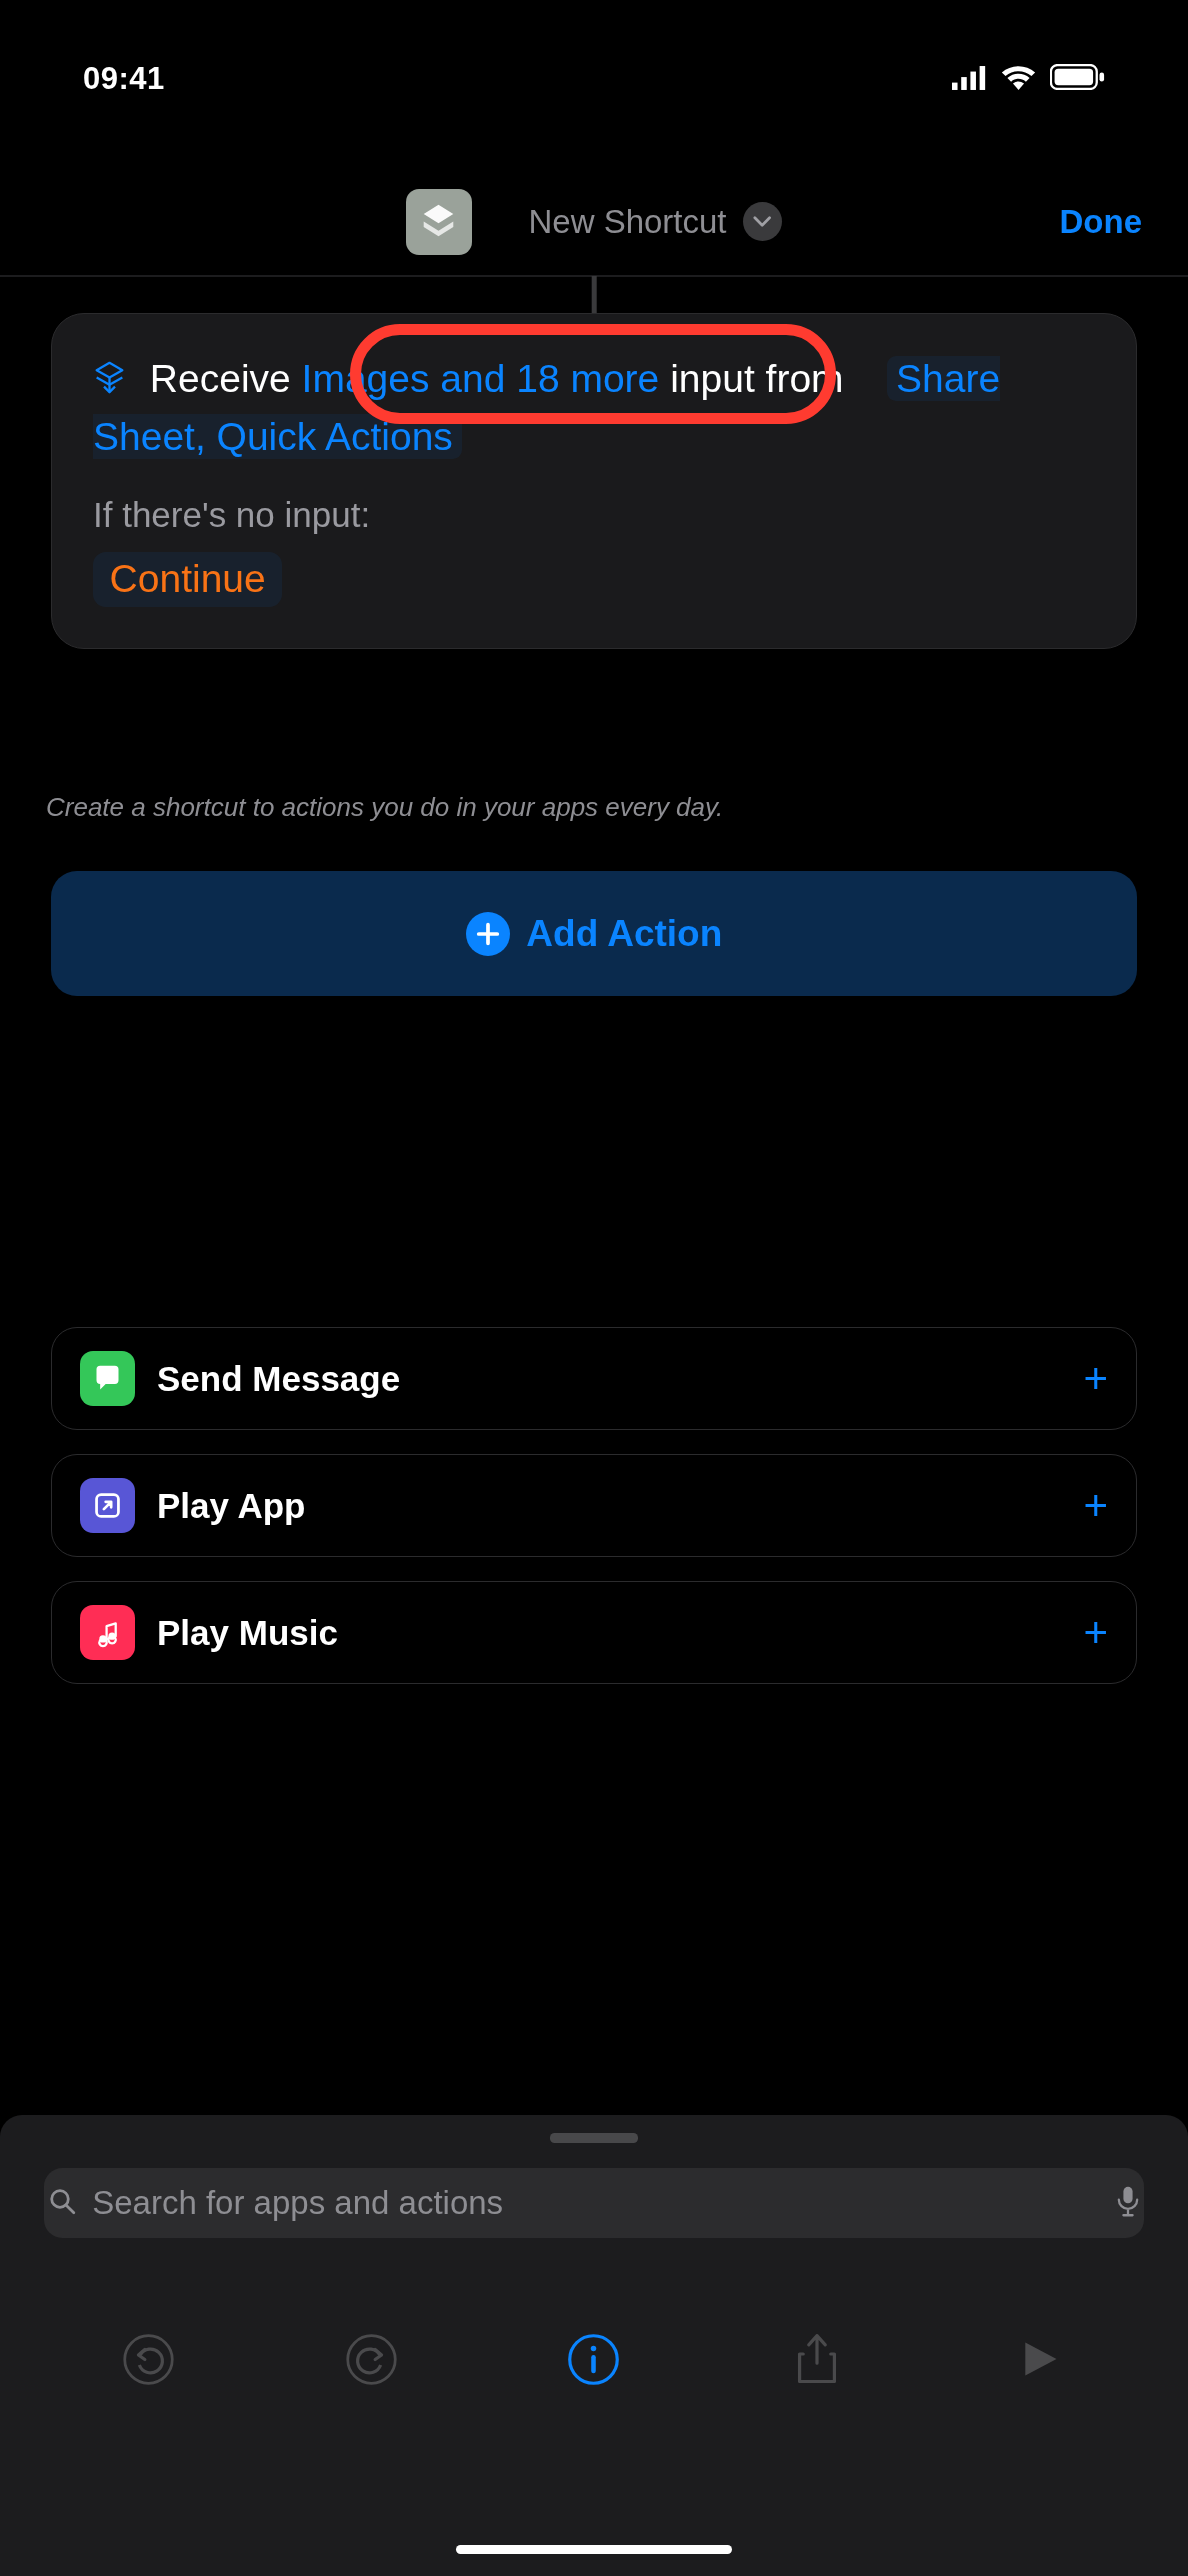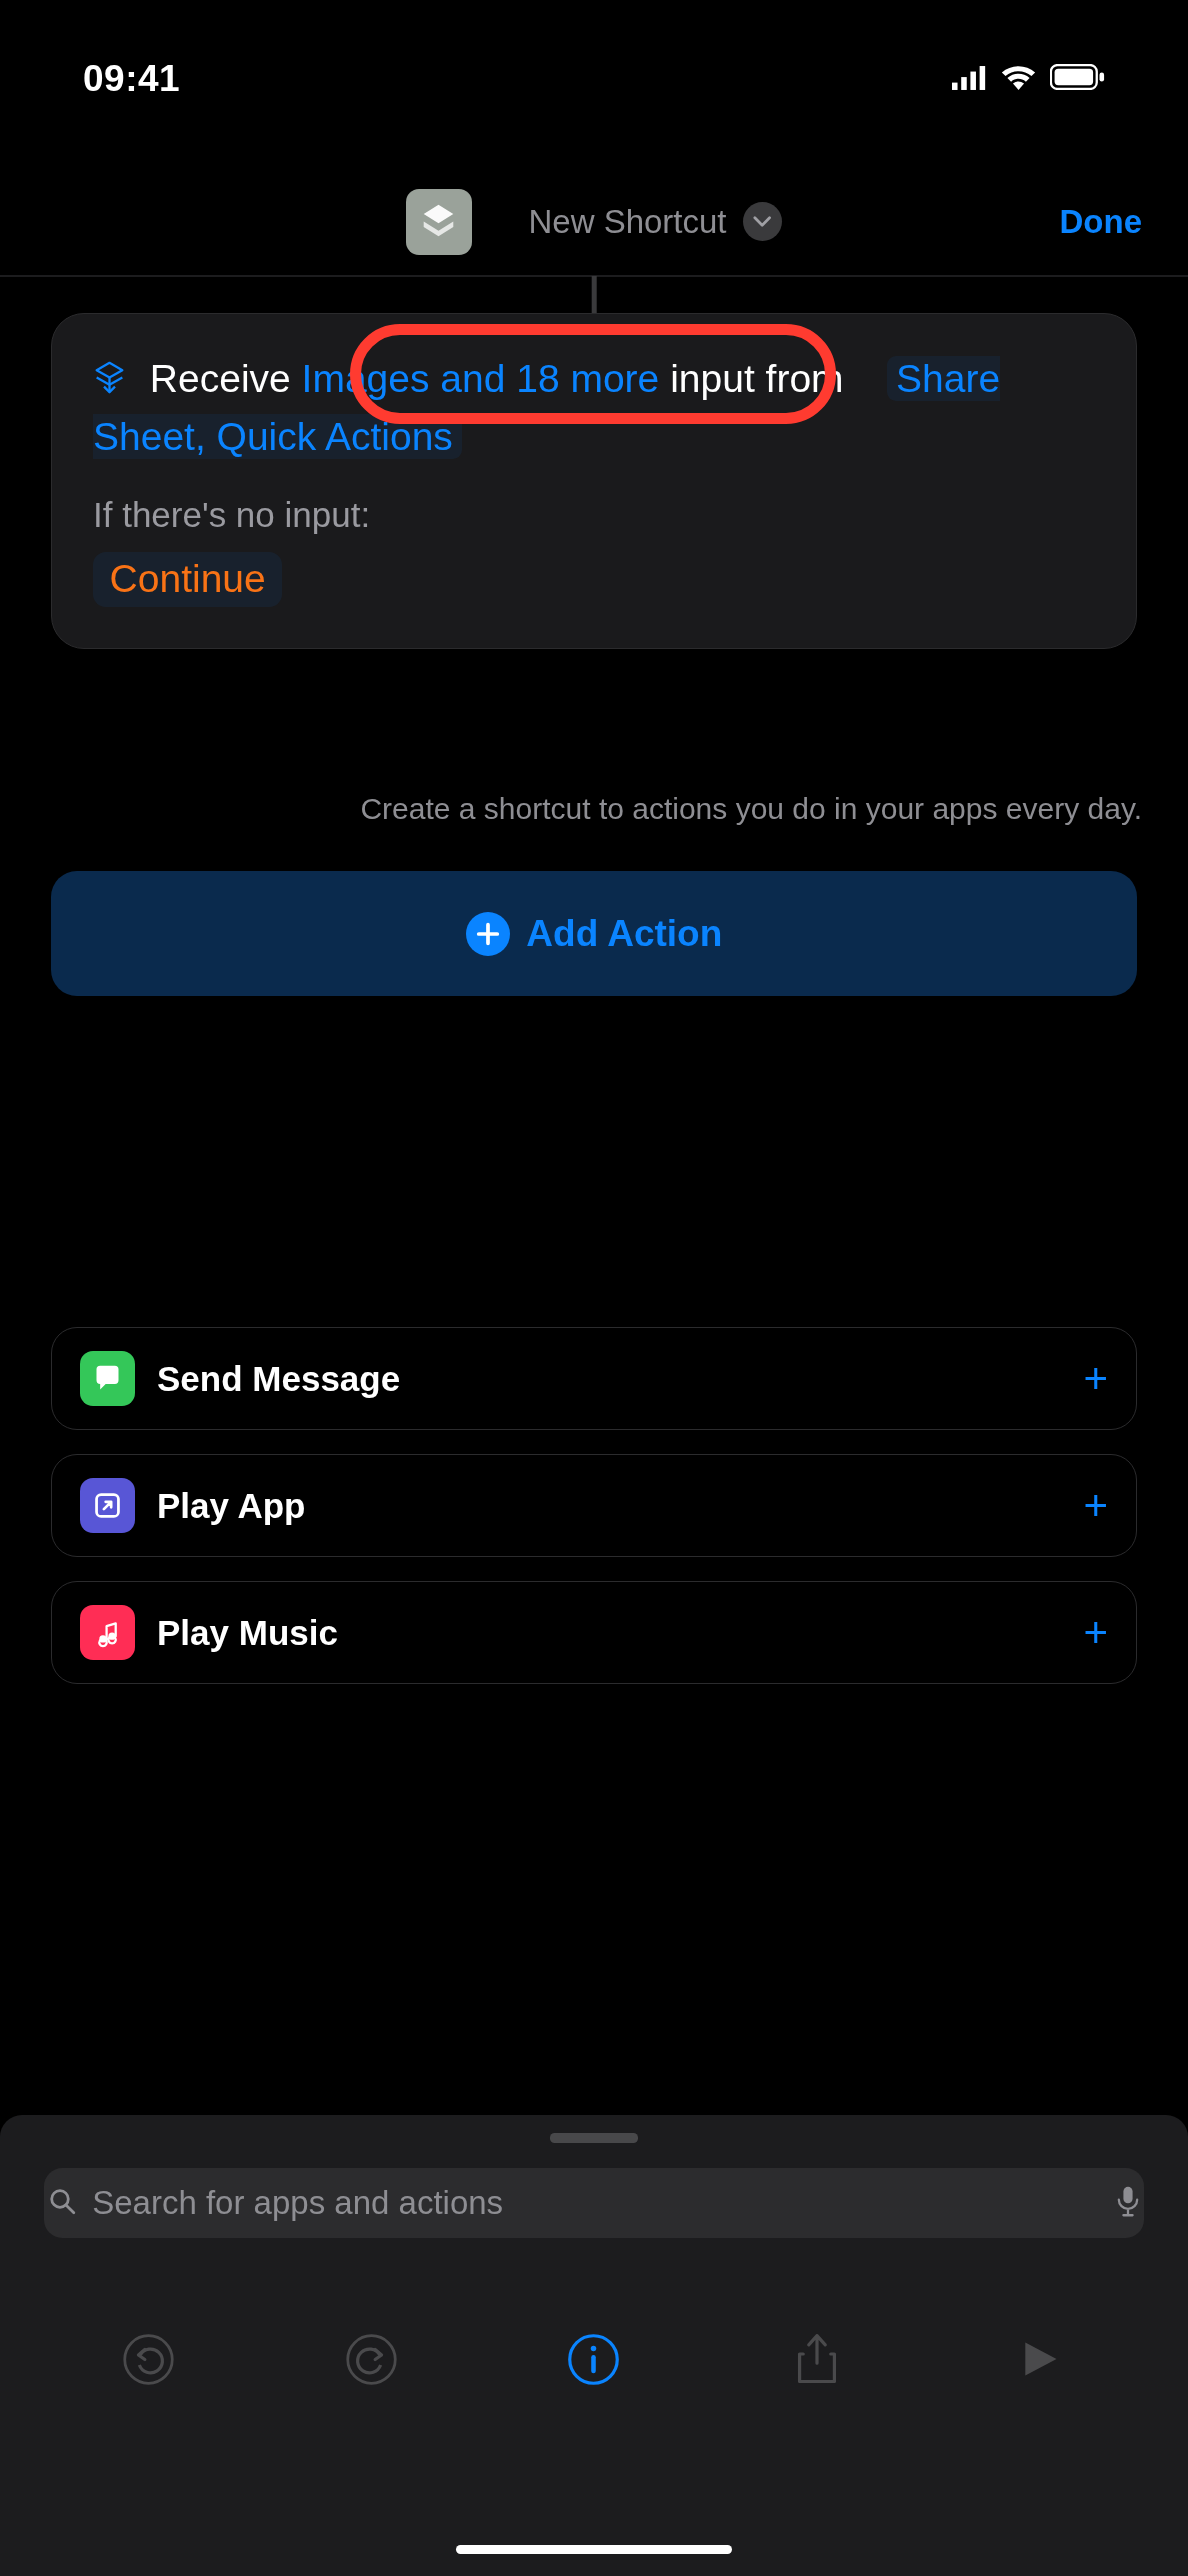--- a/index.html
+++ b/index.html
@@ -1,21 +1,21 @@
 <!DOCTYPE html>
 <html style="font-size:14.7px"><head>
 <meta charset="utf-8">
 <style>
   * { margin: 0; padding: 0; box-sizing: border-box; }
   html, body { width: 1188px; height: 2576px; background: #000; color: #fff; font-family: -apple-system, "SF Pro Text", "Helvetica Neue", Arial, sans-serif; overflow: hidden; }
   .screen { position: relative; width: 1188px; height: 2576px; }
 
   
   .status-bar { position: absolute; top: 0; left: 0; right: 0; height: 157px; display: flex; align-items: center; justify-content: space-between; padding: 0 83px; font-size: 33px; font-weight: 600; }
-  .status-time { font-size: 37px; font-weight: 600; letter-spacing: 0.5px; }
+  .status-time { font-size: 31px; font-weight: 600; letter-spacing: 0.5px; }
   .status-right { display: flex; align-items: center; gap: 13px; }
 
   
   .nav-header { position: absolute; top: 180px; left: 0; right: 0; height: 83px; display: flex; align-items: center; justify-content: center; }
   .nav-title-wrap { display: flex; align-items: center; gap: 16.6px; }
   .nav-title-icon { width: 66px; height: 66px; background: #9aa29a; border-radius: 13px; display:flex; align-items:center; justify-content:center;}
   .nav-title-text { font-size: 33px; font-weight: 500; color: #8e8e93; margin-left: 40px; }
   .chevron-circle { width: 39px; height: 39px; background: #3a3a3c; border-radius: 50%; display:flex; align-items:center; justify-content:center;}
   .done-btn { position: absolute; right: 46px; top: 0; height: 83px; display:flex; align-items:center; font-size: 33px; font-weight: 600; color: #0a84ff; }
 
@@ -27,21 +27,21 @@
   .card-line1 { font-size: 39px; line-height: 1.45; font-weight: 500; display: block; }
   .inline-icon { display:inline-block; vertical-align: -1.8px; margin-right: 13px;}
   .txt-white { color:#fff; }
   .txt-link { color:#0a84ff; }
   .pill-link { color:#0a84ff; background: rgba(10,132,255,0.08); padding: 0.9px 9.2px; border-radius: 9.2px;}
   .card-line2 { margin-top: 29.5px; font-size: 35px; color: #9a9aa0; }
   .continue-pill { display:inline-block; margin-top: 16.6px; font-size: 39px; font-weight: 500; color:#f97316; background: rgba(10,132,255,0.08); padding: 5.5px 16.6px; border-radius: 13px;}
 
   .highlight-ring { position:absolute; border: 11px solid #ff3b30; border-radius: 59px; pointer-events:none; }
 
-  .helper-text { position:absolute; left: 46px; right: 46px; top: 792px; text-align:right; font-size: 30px; color: #8e8e93; }
+  .helper-text { position:absolute; left: 46px; right: 46px; top: 792px; text-align:left; font-size: 26px; color: #8e8e93; font-style: italic; }
 
   .add-action-btn { position:absolute; left: 51px; right: 51px; top: 871px; height: 125px; background: #0a2a4d; border-radius: 26px; display:flex; align-items:center; justify-content:center; gap: 16.6px; }
   .add-icon-circle { width:44px; height:44px; background:#0a84ff; border-radius:50%; display:flex; align-items:center; justify-content:center;}
   .add-action-label { color:#0a84ff; font-size: 37px; font-weight:600; }
 
   .suggestions-header { position:absolute; left: 53px; right: 53px; top: 1268px; display:flex; align-items:center; justify-content:space-between; color:#8e8e93; font-size: 33px;}
   .sugg-list { position:absolute; left: 51px; right: 51px; top: 1327px; display:flex; flex-direction:column; gap: 24px;}
   .sugg-item { height: 103px; border:0.9px solid #2b2b2d; border-radius: 26px; display:flex; align-items:center; padding: 16px 28px; gap: 22px;}
   .sugg-icon { width:55px; height:55px; border-radius:13px; display:flex; align-items:center; justify-content:center; flex-shrink:0;}
   .sugg-label { font-size: 35px; font-weight:600; flex:1; }

